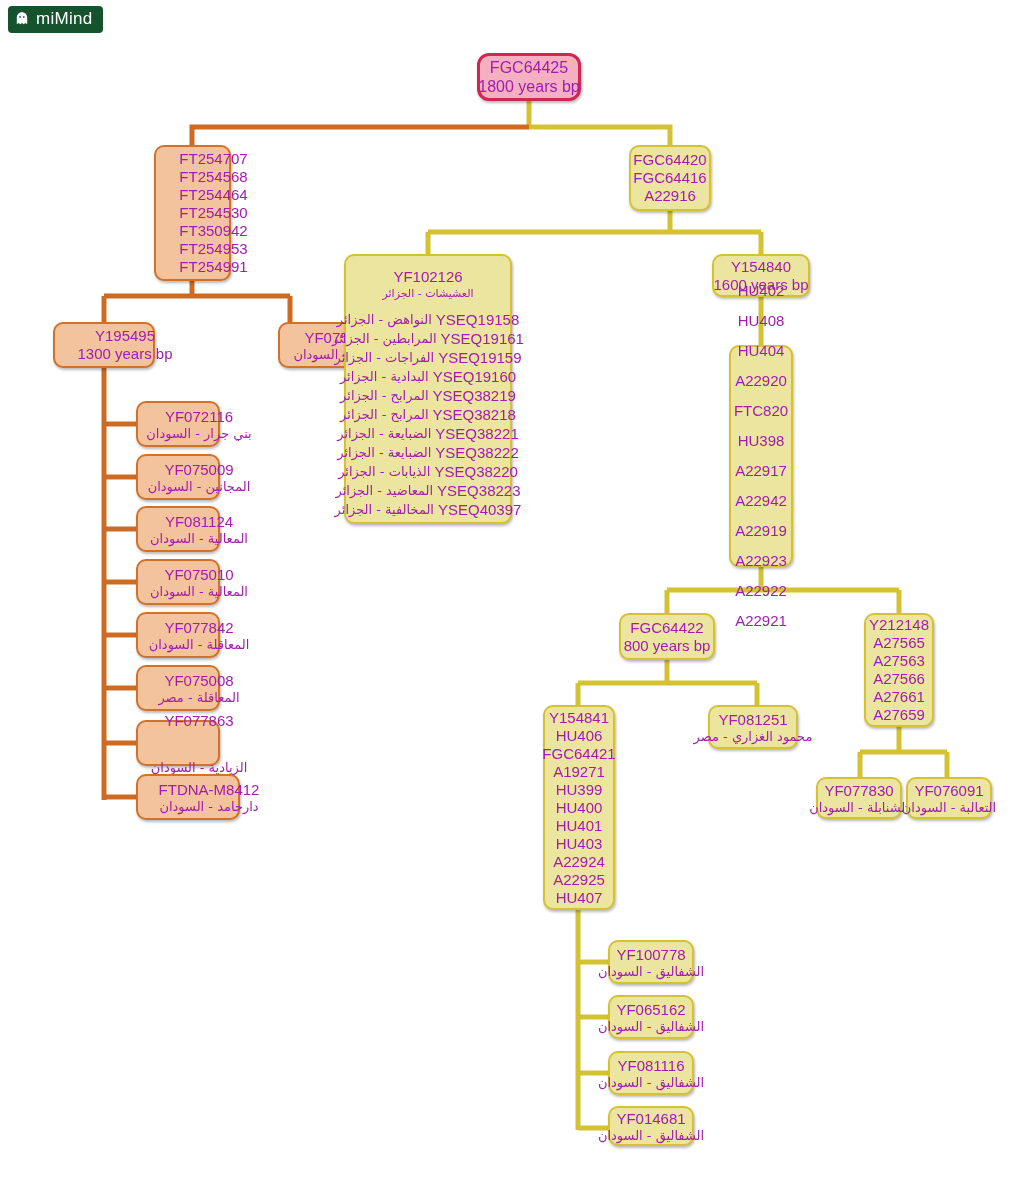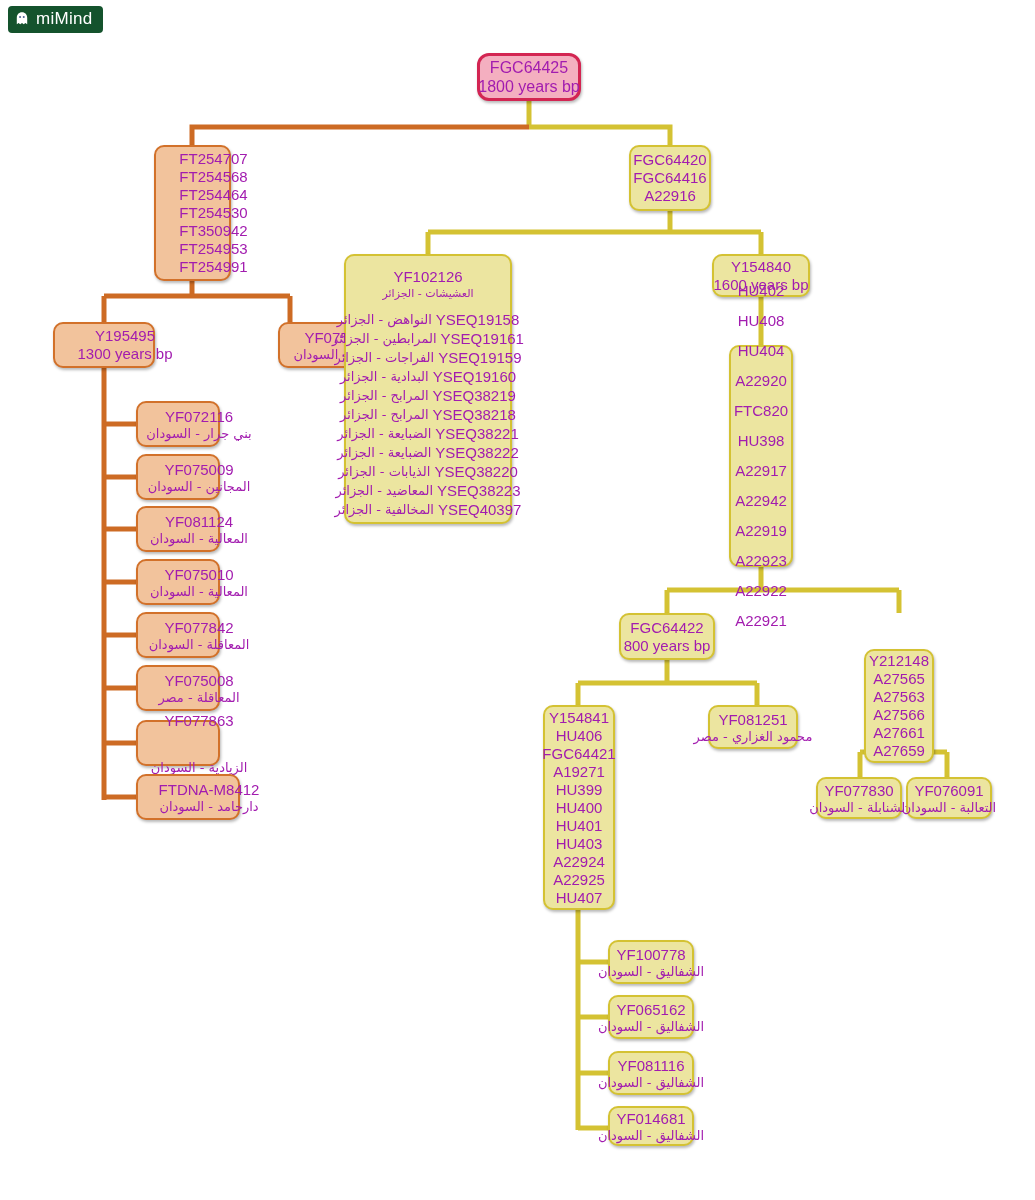--- a/index.html
+++ b/index.html
@@ -275,21 +275,21 @@
     <span class="line">A22923</span>
     <span class="line">A22922</span>
     <span class="line">A22921</span>
   </div>
 
   <div class="node yellow" style="left:619px;top:613px;width:96px;height:47px;">
     <span class="line">FGC64422</span>
     <span class="line">800 years bp</span>
   </div>
 
-  <div class="node yellow list" style="left:864px;top:613px;width:70px;height:114px;margin-top:36px;">
+  <div class="node yellow list" style="left:864px;top:613px;width:70px;height:114px;">
     <span class="line">Y212148</span>
     <span class="line">A27565</span>
     <span class="line">A27563</span>
     <span class="line">A27566</span>
     <span class="line">A27661</span>
     <span class="line">A27659</span>
   </div>
 
   <div class="node yellow list" style="left:543px;top:705px;width:72px;height:205px;">
     <span class="line">Y154841</span>

